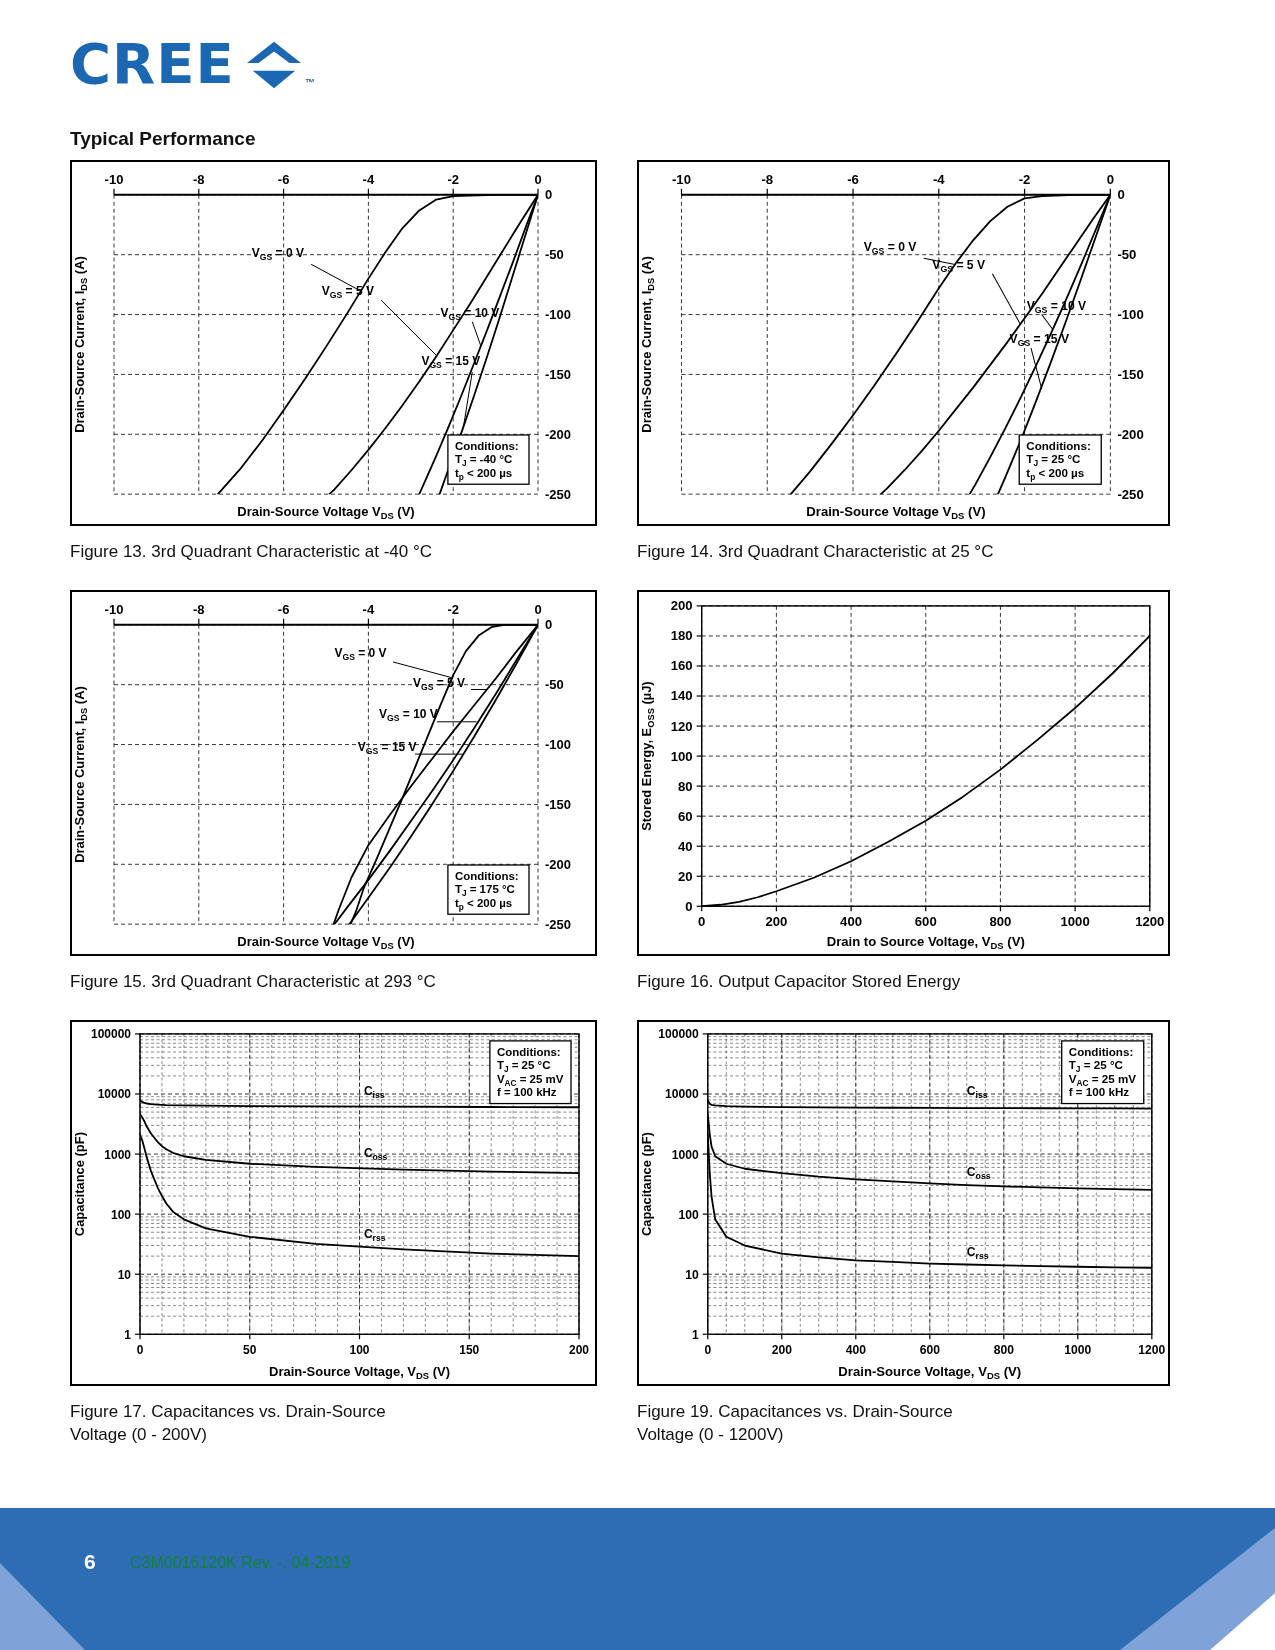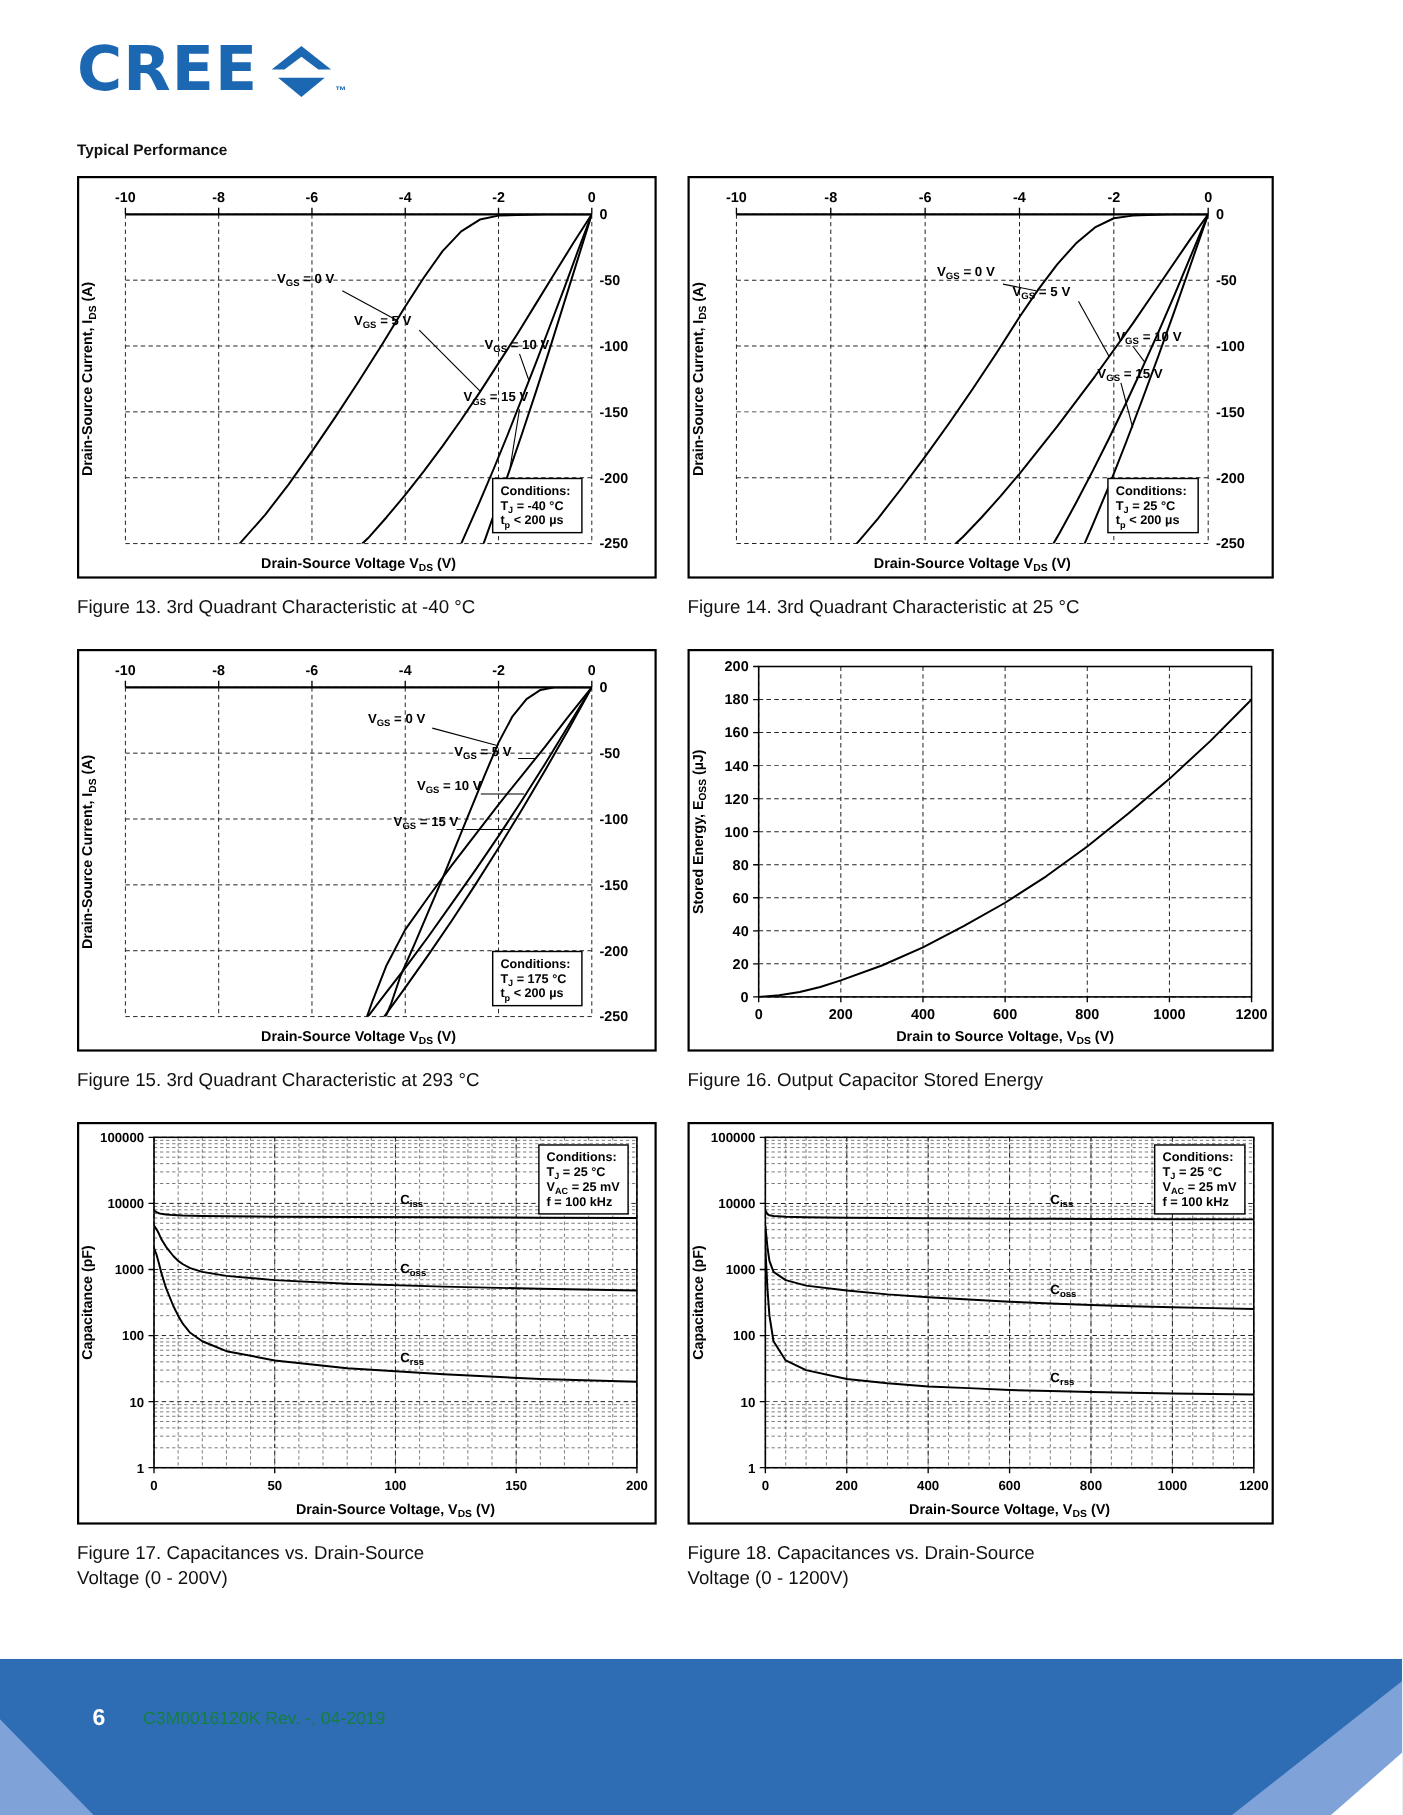--- a/index.html
+++ b/index.html
@@ -5,23 +5,23 @@
   *{margin:0;padding:0;box-sizing:border-box}
   html,body{background:#ffffff}
   .page{position:relative;width:1275px;height:1650px;background:#fff;
         font-family:"Liberation Sans",sans-serif;overflow:hidden}
   .header{position:absolute;left:70px;top:36px}
   .logo{display:flex;align-items:flex-end}
   .logo-text{font-family:"DejaVu Sans",sans-serif;font-weight:bold;font-size:56px;
              line-height:1;color:var(--brand);letter-spacing:1px}
   .logo-mark{margin-left:10px;margin-top:2px}
   .logo-tm{font-size:10px;font-weight:bold;color:var(--brand);align-self:flex-end;margin-left:2px;margin-bottom:4px}
-  .section-title{position:absolute;left:70px;top:128px;font-size:14px;font-weight:bold;color:#111}
+  .section-title{position:absolute;left:70px;top:128px;font-size:19px;font-weight:bold;color:#111}
   .figures{position:absolute;left:70px;top:160px;width:1094px;
-           display:grid;grid-template-columns:527px 533px;column-gap:28px}
+           display:grid;grid-template-columns:527px 533px;column-gap:40px}
   .fig{margin-bottom:26px}
   .chart-box{border:2px solid #000;height:366px;background:#fff}
   .chart{display:block;width:100%;height:100%}
   .caption{margin-top:15px;text-align:left;font-size:17px;color:#111;
            white-space:pre-line;line-height:1.35}
   .footer{position:absolute;left:0;bottom:0;width:1275px;height:142px}
   .footer-art{position:absolute;left:0;top:0;width:100%;height:100%}
   .page-num{position:absolute;left:84px;top:42px;font-size:21px;font-weight:bold;color:#fff}
   .doc-ref{position:absolute;left:130px;top:46px;font-size:16px;color:#15803d}
 </style>
@@ -569,21 +569,21 @@
               <text x="424.9" y="61" font-size="11.5" font-weight="bold" fill="#000000"><tspan>V</tspan><tspan font-size="72%" dy="3">AC</tspan><tspan dy="-3"> = 25 mV</tspan></text>
               <text x="424.9" y="74.5" font-size="11.5" font-weight="bold" fill="#000000"><tspan>f = 100 kHz</tspan></text>
             </g>
             <defs>
               <clipPath id="clip5">
                 <rect x="68" y="12" width="439" height="302"></rect>
               </clipPath>
             </defs>
           </svg>
       </div>
-      <figcaption class="caption">Figure 18. Capacitances vs. Drain-Source
+      <figcaption class="caption">Figure 19. Capacitances vs. Drain-Source
 Voltage (0 - 1200V)</figcaption>
     </figure>
 
   </div>
 
   <div class="footer">
     <svg class="footer-art" viewBox="0 0 1275 142" preserveAspectRatio="none">
       <rect x="0" y="0" width="1275" height="142" style="fill:var(--footer-blue)"></rect>
       <polygon points="0,55 85,142 0,142" style="fill:var(--footer-light)"></polygon>
       <polygon points="1120,142 1275,20 1275,142" style="fill:var(--footer-light)"></polygon>

